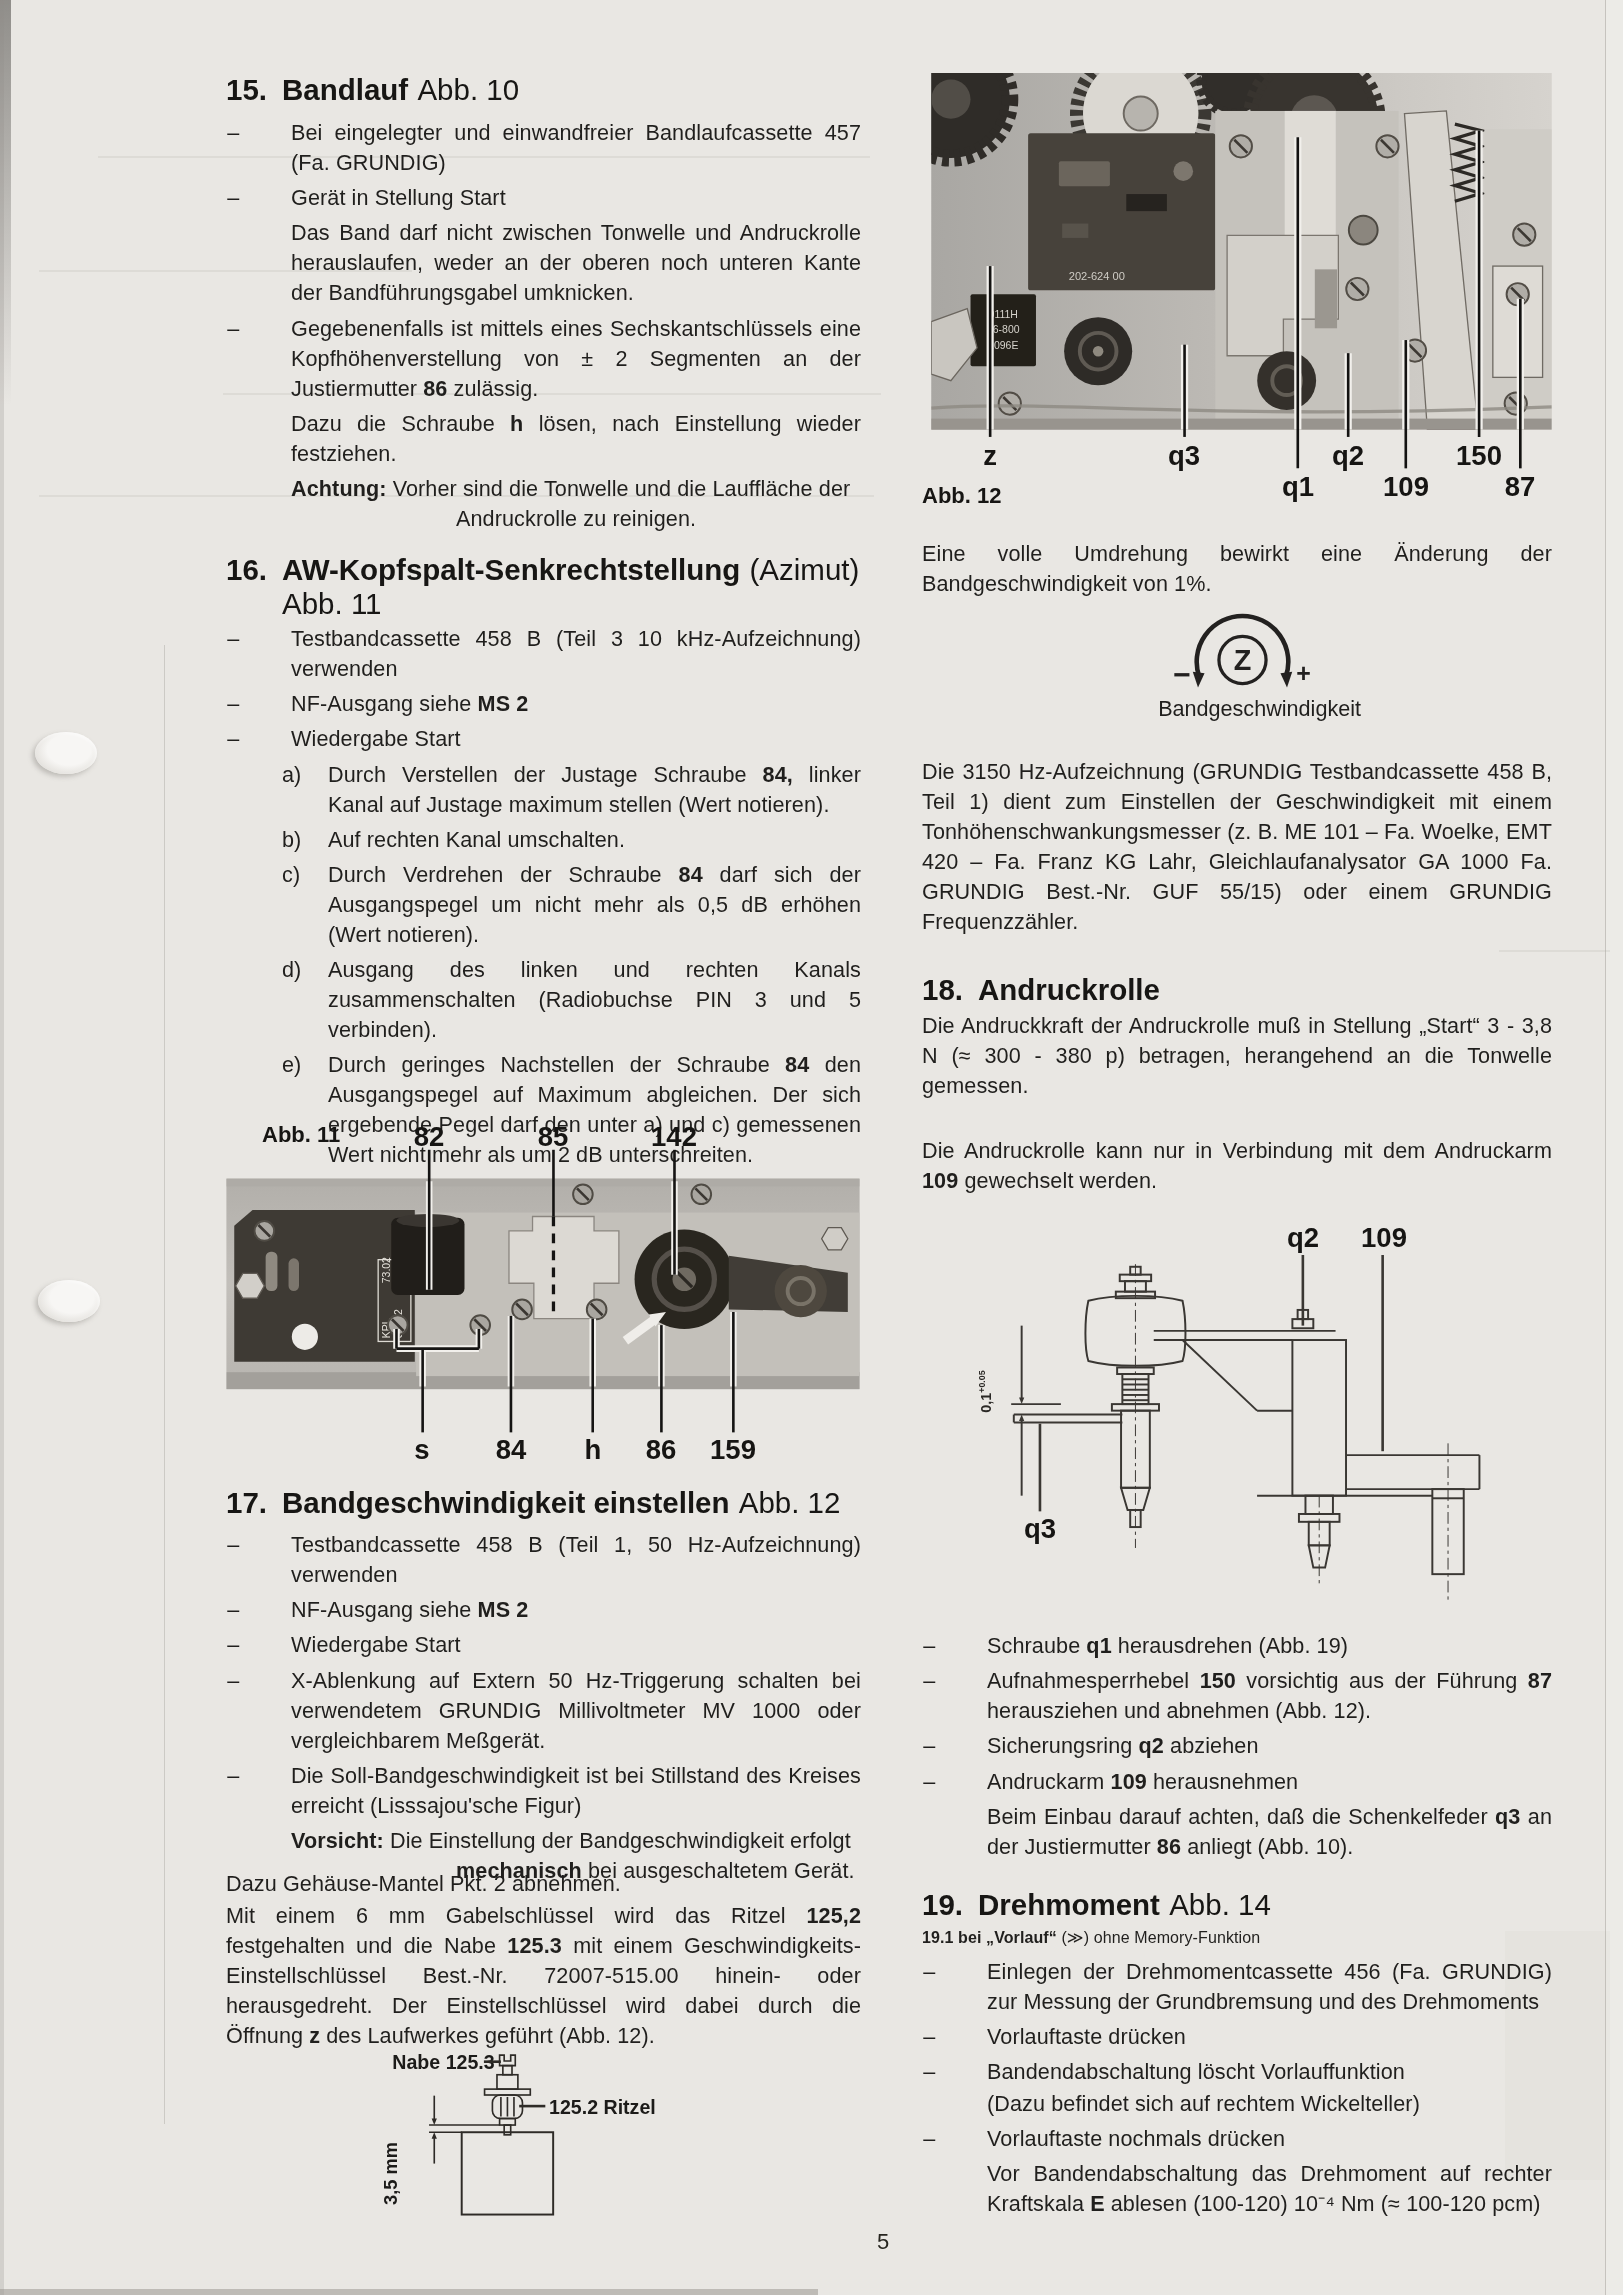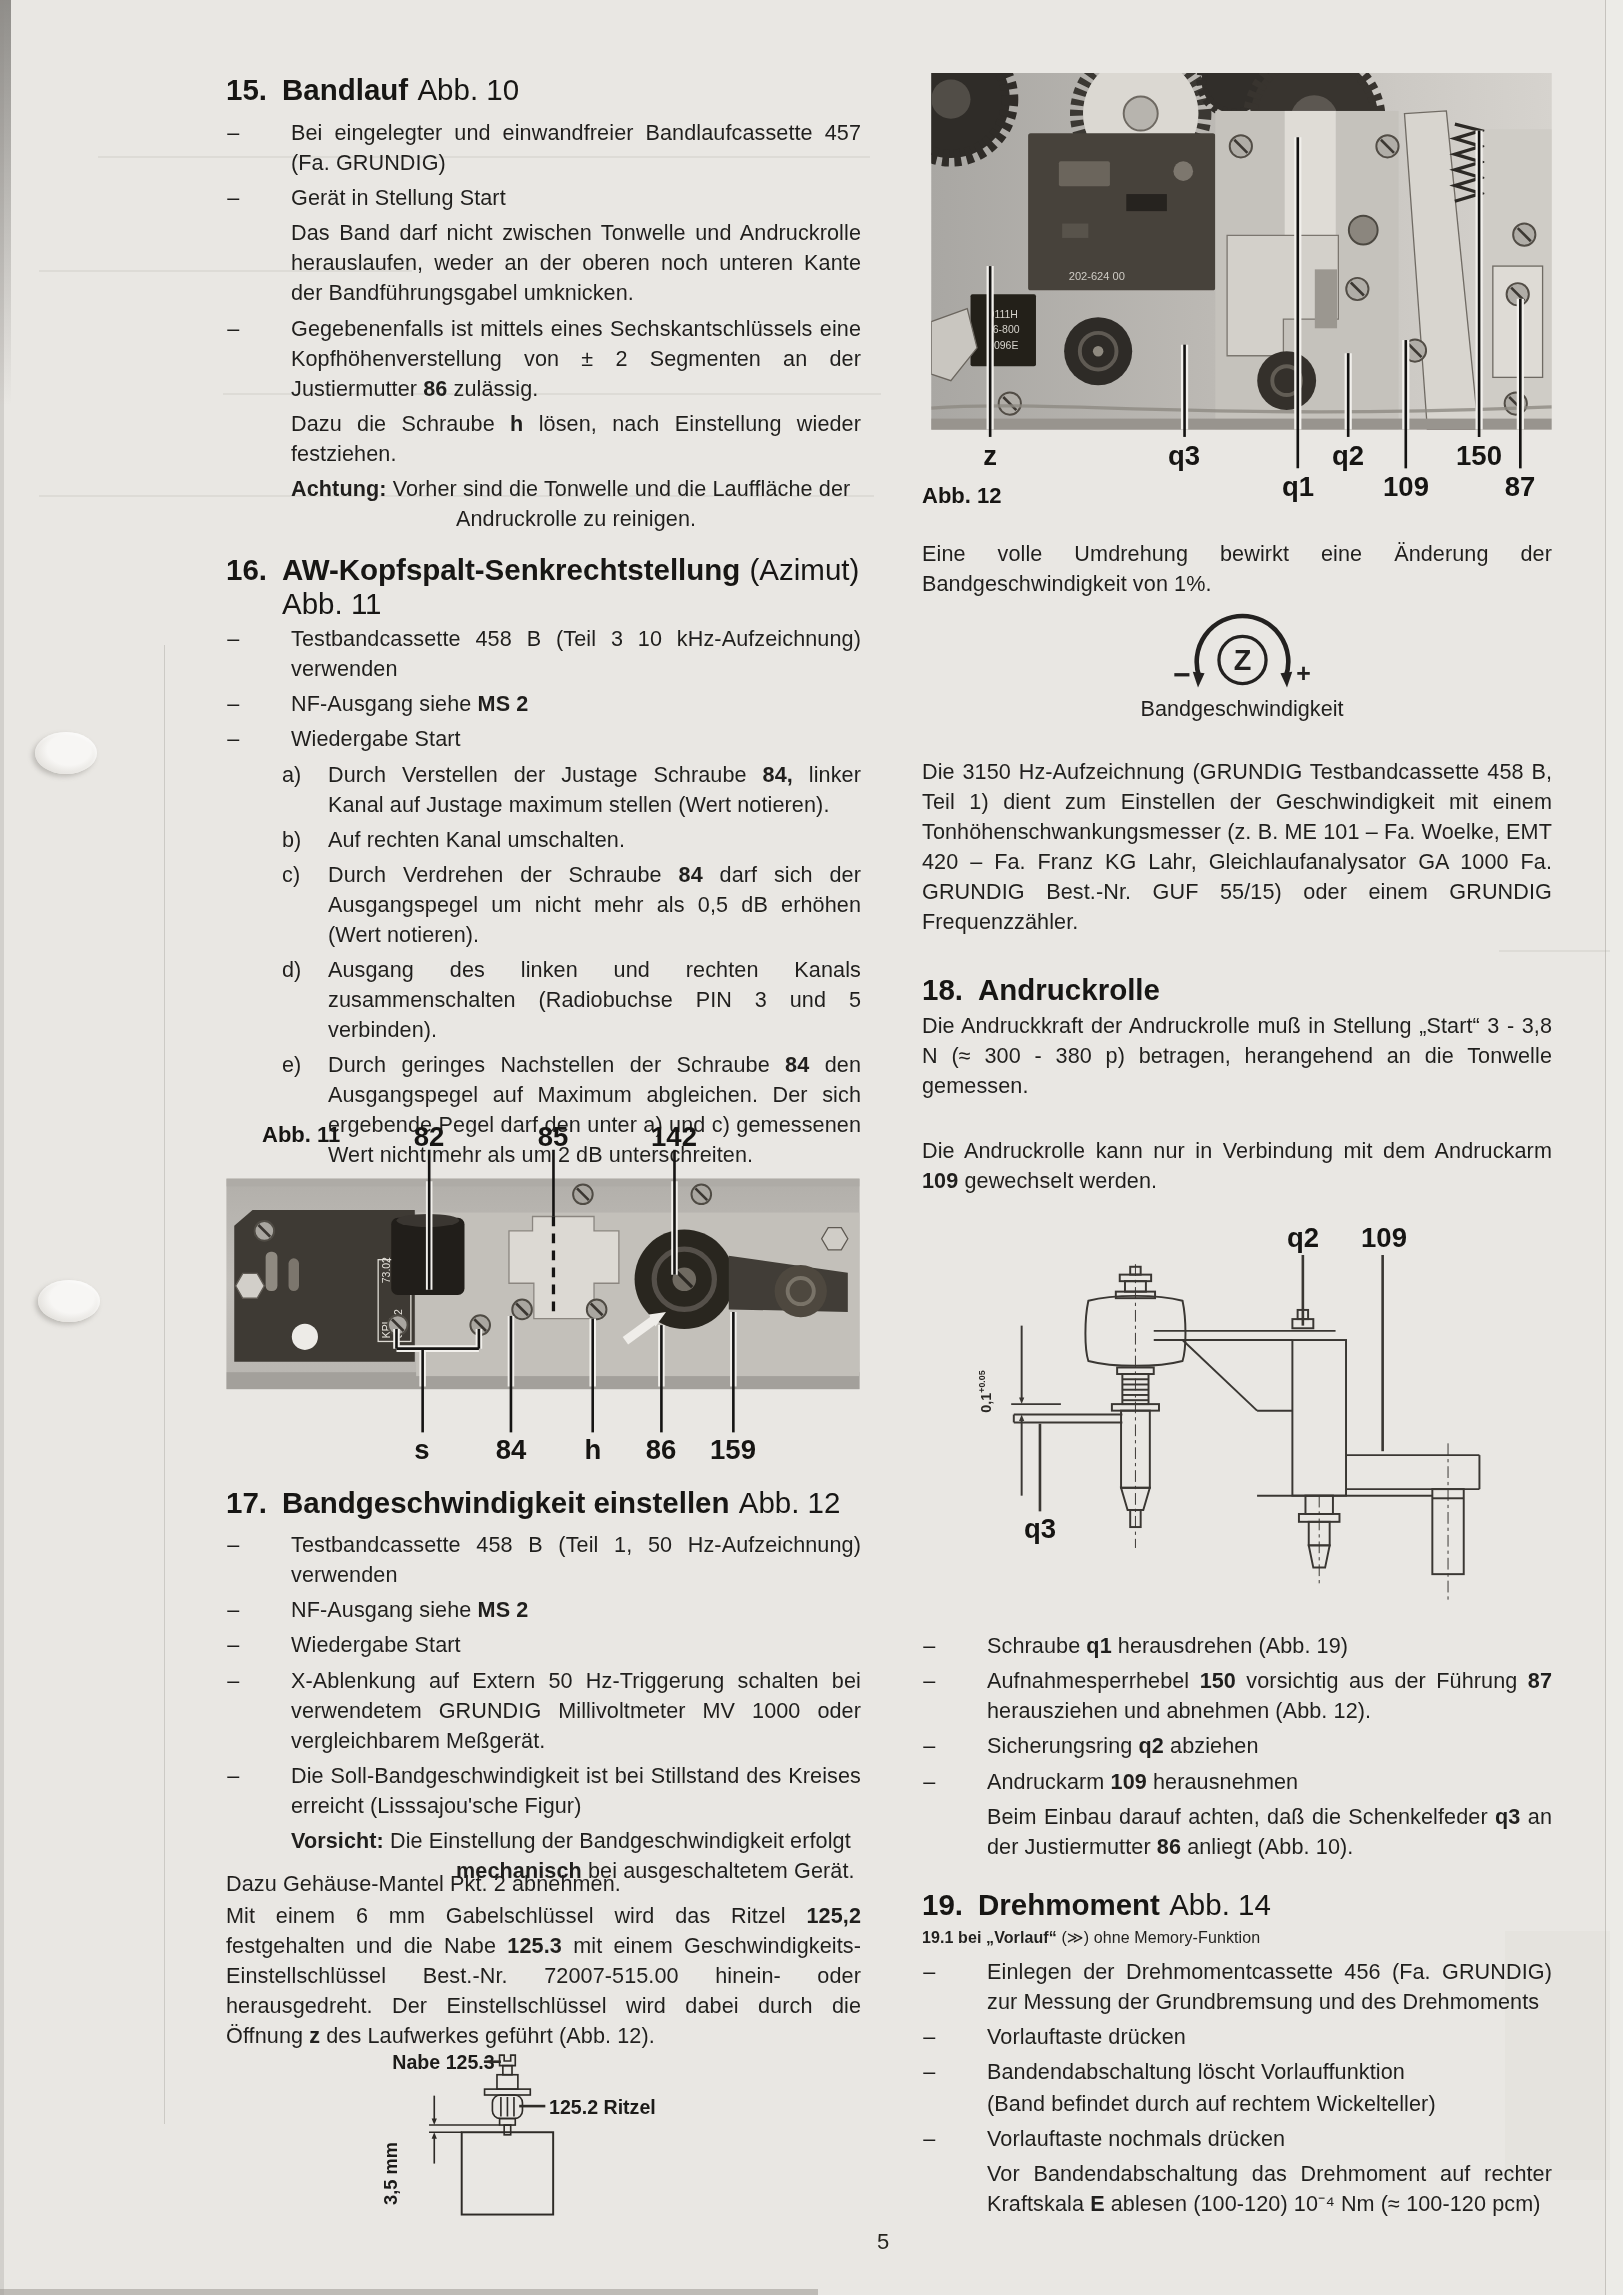--- a/index.html
+++ b/index.html
@@ -322,21 +322,21 @@
     <svg width="147" height="89" viewBox="0 0 224 136">
       <path d="M46,104 A70,70 0 1 1 178,104" stroke="#232120" stroke-width="7" fill="none"></path>
       <polygon points="36,96 54,98 44,120" fill="#232120"></polygon>
       <polygon points="170,98 188,96 180,120" fill="#232120"></polygon>
       <circle cx="112" cy="78" r="36" stroke="#232120" stroke-width="5" fill="none"></circle>
       <text x="112" y="93" text-anchor="middle" font-size="44" font-weight="bold" fill="#232120">Z</text>
       <text x="6" y="116" font-size="46" font-weight="bold" fill="#232120">−</text>
       <text x="194" y="112" font-size="38" font-weight="bold" fill="#232120">+</text>
     </svg>
   </div>
-  <div class="dialtxt abs" style="left:1123px;top:696px;width:238px;">Bandgeschwindigkeit</div>
+  <div class="dialtxt abs" style="left:1123px;top:696px;width:238px;text-align:right;">Bandgeschwindigkeit</div>
 
   <div class="abs body jt" style="left:922px;top:757px;width:630px;"><span>Die 3150 Hz-Aufzeichnung (GRUNDIG Testbandcassette 458 B, Teil 1) dient zum Einstellen der Geschwindigkeit mit einem Tonhöhenschwankungsmesser (z. B. ME 101 – Fa. Woelke, EMT 420 – Fa. Franz KG Lahr, Gleichlaufanalysator GA 1000 Fa. GRUNDIG Best.-Nr. GUF 55/15) oder einem GRUNDIG Frequenzzähler.</span></div>
 
   <div class="abs h2" style="left:922px;top:973px;width:630px;">
     <span class="hnum">18.</span><span>Andruckrolle</span>
   </div>
 
   <div class="abs body jt" style="left:922px;top:1011px;width:630px;"><span>Die Andruckkraft der Andruckrolle muß in Stellung „Start“ 3 - 3,8 N (≈ 300 - 380 p) betragen, herangehend an die Tonwelle gemessen.</span></div>
   <div class="abs body jt" style="left:922px;top:1136px;width:630px;"><span>Die Andruckrolle kann nur in Verbindung mit dem Andruckarm </span><b>109</b><span> gewechselt werden.</span></div>
 
@@ -418,21 +418,21 @@
   <div class="abs h2" style="left:922px;top:1888px;width:630px;">
     <span class="hnum">19.</span><span>Drehmoment</span><span class="href">Abb. 14</span>
   </div>
 
   <div class="abs body" style="left:922px;top:1923px;width:630px;font-size:16px;"><b>19.1 bei „Vorlauf“ </b><span>(≫) ohne Memory-Funktion</span></div>
 
   <div class="abs body" style="left:922px;top:1957px;width:630px;">
     <div class="item jt"><span class="mk">–</span><span><span>Einlegen der Drehmomentcassette 456 (Fa. GRUNDIG) zur Messung der Grundbremsung und des Drehmoments</span></span></div>
     <div class="item jt"><span class="mk">–</span><span><span>Vorlauftaste drücken</span></span></div>
     <div class="item jt" style="margin-bottom:1.3px;"><span class="mk">–</span><span><span>Bandendabschaltung löscht Vorlauffunktion</span></span></div>
-    <div class="cont jt"><span>(Band befindet durch auf rechtem Wickelteller)</span></div>
+    <div class="cont jt"><span>(Dazu befindet sich auf rechtem Wickelteller)</span></div>
     <div class="item jt"><span class="mk">–</span><span><span>Vorlauftaste nochmals drücken</span></span></div>
     <div class="cont jt"><span>Vor Bandendabschaltung das Drehmoment auf rechter Kraftskala </span><b>E</b><span> ablesen (100-120) 10⁻⁴ Nm (≈ 100-120 pcm)</span></div>
   </div>
 
   <div class="abs" style="left:877px;top:2229px;font-size:22px;color:#26251f;">5</div>
 
 </div>
 
 
 </body></html>

